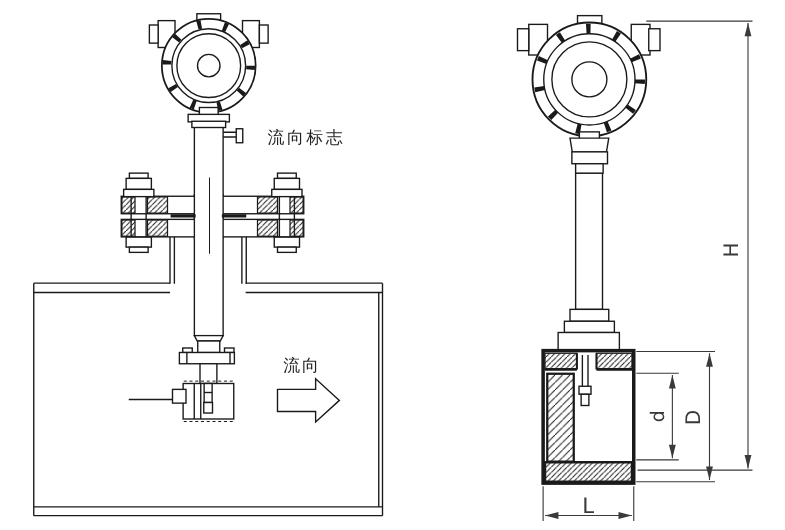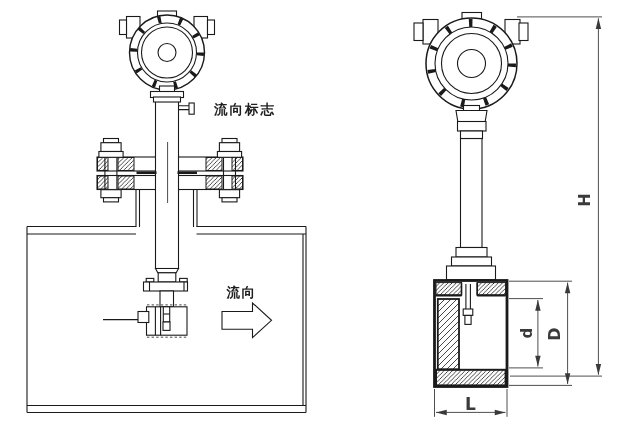--- a/index.html
+++ b/index.html
@@ -1,16 +1,16 @@
 <!DOCTYPE html>
 <html><head>
 <meta charset="utf-8">
 <style>
   html,body{margin:0;padding:0;background:#ffffff;}
-  #canvas{position:relative;width:628px;height:424px;background:#ffffff;overflow:hidden;font-weight:bold;}
+  #canvas{position:relative;width:628px;height:424px;background:#ffffff;overflow:hidden;}
   svg{display:block;}
   .ln{stroke:#1a1a1a;stroke-width:1.1;fill:none;}
   .thin{stroke:#1a1a1a;stroke-width:0.8;fill:none;}
   .lnw{stroke:#1a1a1a;stroke-width:1.1;fill:#ffffff;}
   .thick{stroke:#1a1a1a;stroke-width:2.8;fill:#ffffff;}
   .hatchf{fill:url(#h4);stroke:#1a1a1a;stroke-width:1;}
   .hatchfb{fill:url(#h4);stroke:#1a1a1a;stroke-width:2;}
   .hatchc{fill:url(#h6);stroke:#1a1a1a;stroke-width:1.8;}
   .blackfill{fill:#1a1a1a;stroke:none;}
   .dim{stroke:#3a3a3a;stroke-width:0.9;fill:none;}

